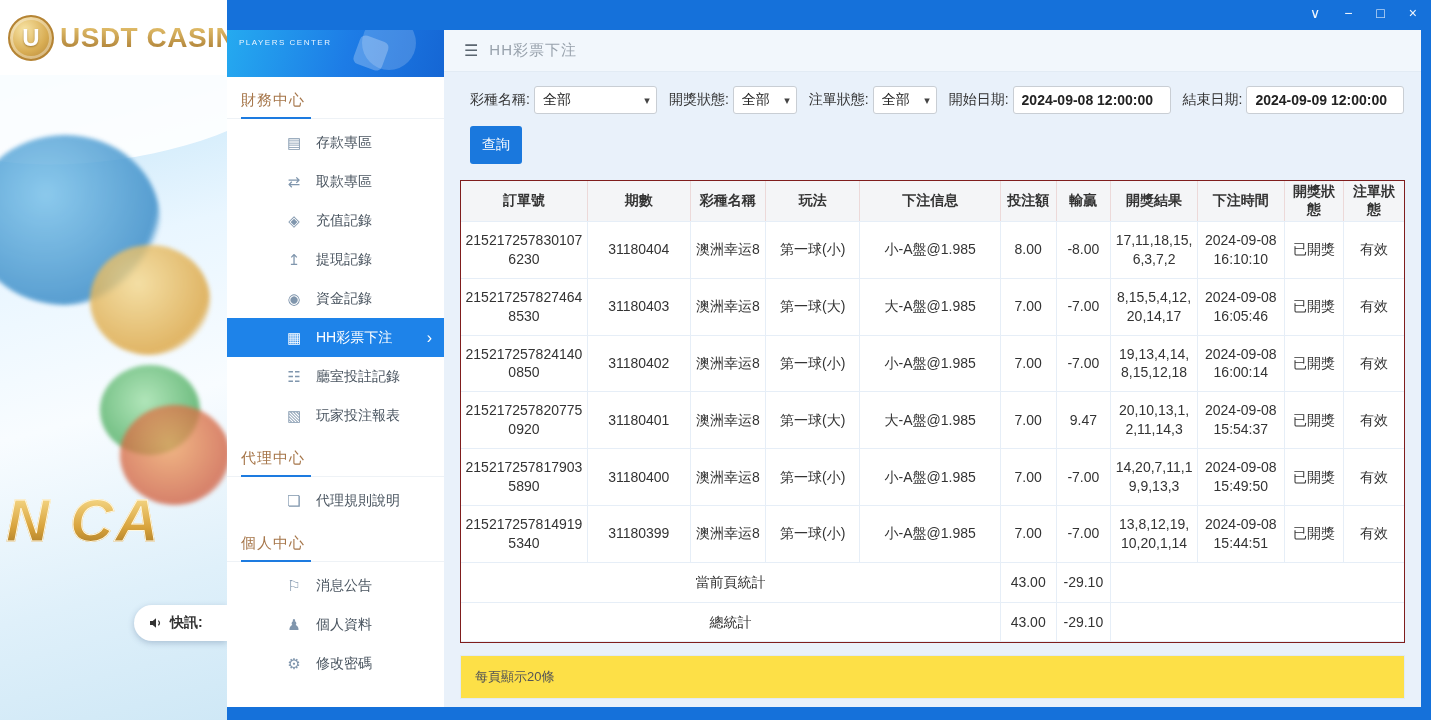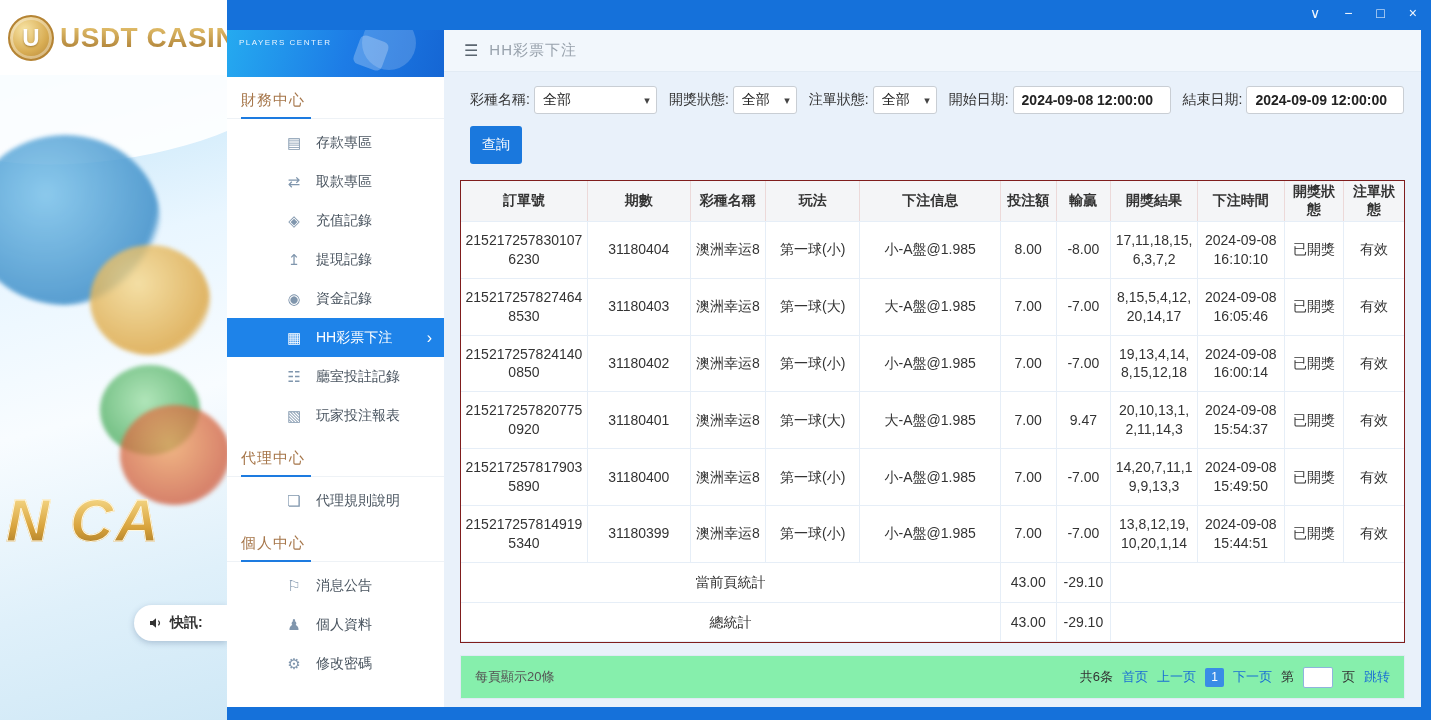--- a/index.html
+++ b/index.html
@@ -65,21 +65,21 @@
 
   .table-card { margin-top:16px; background:#fff; border:1px solid #7f1d1d; }
   table { width:100%; border-collapse:collapse; table-layout:fixed; }
   th { background:#f4f5f7; font-size:14px; font-weight:bold; color:#333; height:40px; border-bottom:1px solid #e6eef7; border-left:1px solid #ecd9d9; text-align:center; padding:2px; }
   th:first-child { border-left:none; }
   td { font-size:14px; color:#333; text-align:center; border-bottom:1px solid #e6eef7; border-left:1px solid #e6eef7; padding:9px 4px; word-break:break-all; line-height:1.35; }
   td:first-child { border-left:none; }
   tfoot td { padding:10px 4px; word-break:keep-all; }
   .cw0{width:13.4%} .cw1{width:10.9%} .cw2{width:8%} .cw3{width:10%} .cw4{width:14.9%} .cw5{width:5.9%} .cw6{width:5.8%} .cw7{width:9.2%} .cw8{width:9.2%} .cw9{width:6.3%} .cw10{width:6.4%}
 
-  .pagination { margin-top:12px; height:44px; background:#86efac; border:1px solid #e0eaf4; display:flex; align-items:center; justify-content:space-between; padding:16px 14px; }
+  .pagination { margin-top:12px; height:44px; background:#fde047; border:1px solid #e0eaf4; display:flex; align-items:center; justify-content:space-between; padding:16px 14px; }
   .page-size { font-size:13px; color:#555; }
   .pager { display:flex; align-items:center; gap:9px; font-size:13px; }
   .pager .plain { color:#333; }
   .pager .plink { color:#1a6fd4; cursor:pointer; }
   .page-cur { width:19px; height:19px; background:#3a8ce6; color:#fff; display:flex; align-items:center; justify-content:center; font-size:12px; border-radius:2px; }
   .jump-input { width:30px; height:21px; border:1px solid #8fb4dd; border-radius:2px; background:#fff; }
 </style>
 </head>
 <body>
 
@@ -341,28 +341,17 @@
                 <td>43.00</td>
                 <td>-29.10</td>
                 <td colspan="4"></td>
               </tr>
             </tfoot>
           </table>
         </div>
 
         <div class="pagination">
           <span class="page-size">每頁顯示20條</span>
-          <div class="pager">
-            <span class="plain">共6条</span>
-            <span class="plink">首页</span>
-            <span class="plink">上一页</span>
-            <span class="page-cur">1</span>
-            <span class="plink">下一页</span>
-            <span class="plain">第</span>
-            <input class="jump-input" type="text" style="">
-            <span class="plain">页</span>
-            <span class="plink">跳转</span>
-          </div>
         </div>
       </div>
     </div>
   </div>
 </div>
 
 </body></html>

